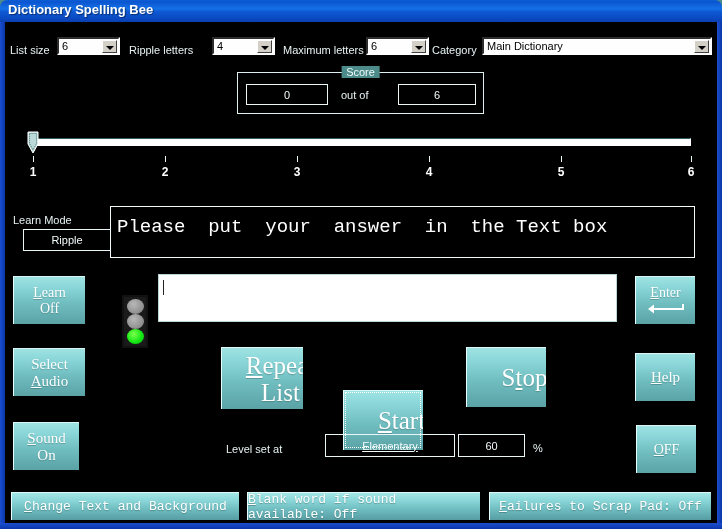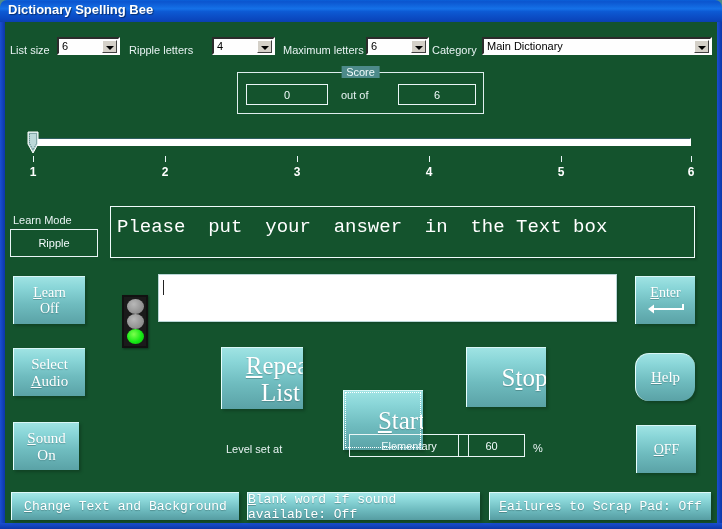--- a/index.html
+++ b/index.html
@@ -20,21 +20,21 @@
     border-top-left-radius:7px;border-top-right-radius:7px;
   }
   .title-text{
     position:absolute;left:8px;top:2px;
     color:#ffffff;font-size:13px;font-weight:bold;
     font-family:"Liberation Sans",sans-serif;
     text-shadow:1px 1px 1px rgba(0,0,0,0.45);
     letter-spacing:0px;
   }
   
-  .client{position:absolute;left:5px;top:22px;width:712px;height:501px;background:#14532d;}
+  .client{position:absolute;left:5px;top:22px;width:712px;height:501px;background:#000000;}
   .lbl{
     position:absolute;color:#e8f3f3;font-size:11px;
     font-family:"Liberation Sans",sans-serif;white-space:nowrap;
   }
   
   .combo{
     position:absolute;height:18px;background:#ffffff;
     border:2px inset #d4d0c8;box-sizing:border-box;
     border-top-color:#808080;border-left-color:#808080;
     border-right-color:#ffffff;border-bottom-color:#ffffff;
@@ -212,21 +212,21 @@
 
       <div class="ticklabel" style="left:28px;top:143px;">1</div>
       <div class="ticklabel" style="left:160px;top:143px;">2</div>
       <div class="ticklabel" style="left:292px;top:143px;">3</div>
       <div class="ticklabel" style="left:424px;top:143px;">4</div>
       <div class="ticklabel" style="left:556px;top:143px;">5</div>
       <div class="ticklabel" style="left:686px;top:143px;">6</div>
     </div>
 
     <div class="lbl" style="left:8px;top:192px;">Learn  Mode</div>
-    <div class="flatbox" style="left:5px;top:207px;width:88px;height:28px;">Ripple</div>
+    <div class="flatbox" style="left:18px;top:207px;width:88px;height:22px;">Ripple</div>
 
     <div class="display" style="left:105px;top:184px;width:585px;height:52px;">
       <div class="display-text">Please  put  your  answer  in  the Text box</div>
     </div>
 
     <div class="gbtn btn-md" style="left:8px;top:254px;width:72px;height:48px;">
       <span><u>L</u><span>earn</span></span>
       <span>Off</span>
     </div>
 
@@ -259,31 +259,31 @@
     </div>
 
     <div class="gbtn btn-lg focused" style="left:338px;top:325px;width:80px;height:60px;margin-top:43px;">
       <span><u>S</u><span>tart</span></span>
     </div>
 
     <div class="gbtn btn-lg" style="left:461px;top:325px;width:80px;height:60px;">
       <span>S<u>t</u><span>op</span></span>
     </div>
 
-    <div class="gbtn btn-sm" style="left:630px;top:331px;width:60px;height:48px;border-radius:14px;">
+    <div class="gbtn btn-sm" style="left:630px;top:331px;width:60px;height:48px;">
       <span><u>H</u><span>elp</span></span>
     </div>
 
     <div class="gbtn btn-sm" style="left:8px;top:400px;width:66px;height:48px;">
       <span><u>S</u><span>ound</span></span>
       <span>On</span>
     </div>
 
     <div class="lbl" style="left:221px;top:421px;">Level set at</div>
-    <div class="flatbox" style="left:344px;top:412px;width:120px;height:23px;">Elementary</div>
+    <div class="flatbox" style="left:320px;top:412px;width:130px;height:23px;text-decoration:underline;">Elementary</div>
     <div class="flatbox" style="left:453px;top:412px;width:67px;height:23px;">60</div>
     <div class="lbl" style="left:528px;top:420px;">%</div>
 
     <div class="gbtn btn-md" style="left:631px;top:403px;width:60px;height:48px;">
       <span><u>O</u><span>FF</span></span>
     </div>
 
     <div class="botbtn" style="left:6px;top:470px;width:228px;height:28px;">
       <span><u>C</u><span>hange Text and Background</span></span>
     </div>

